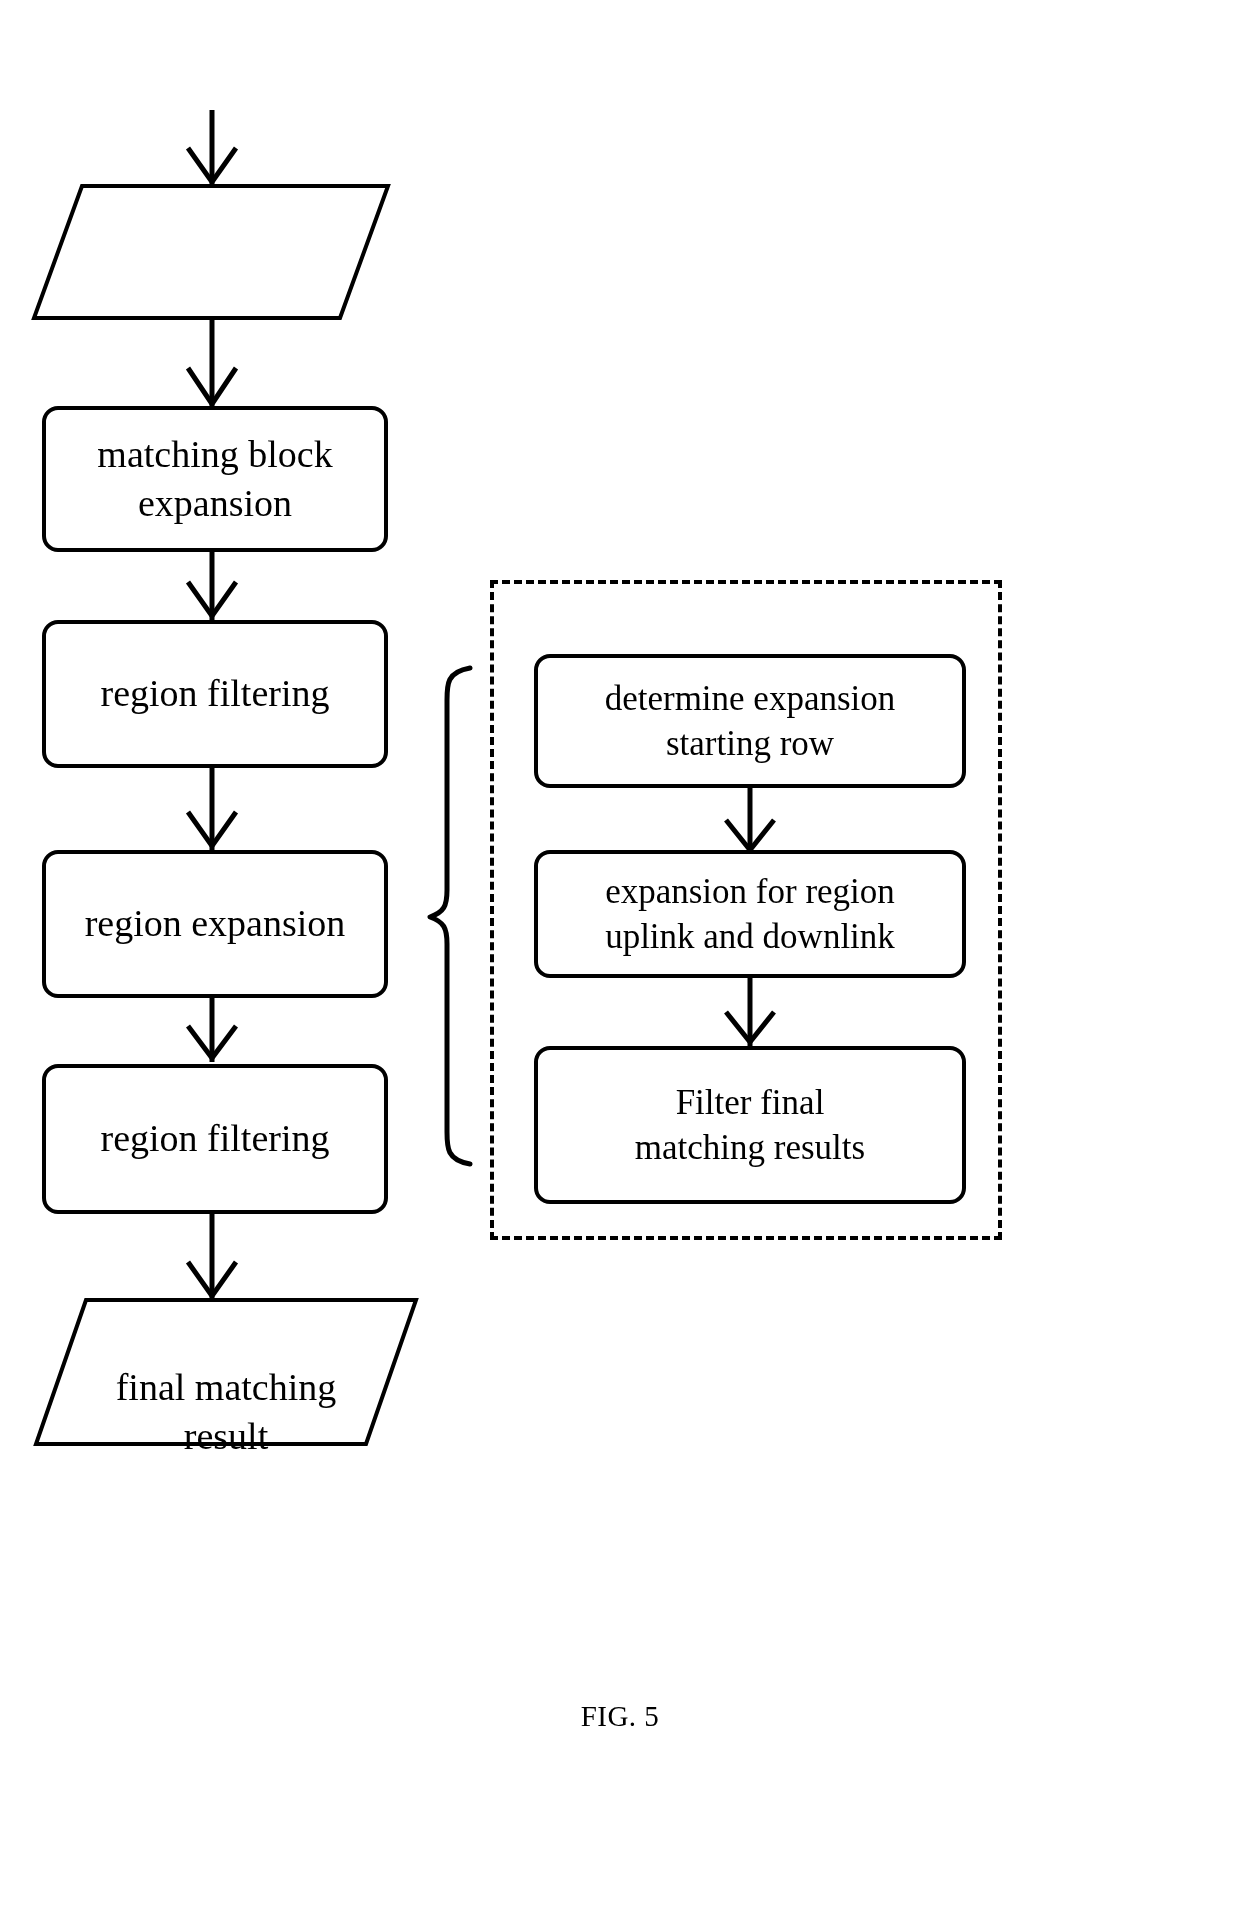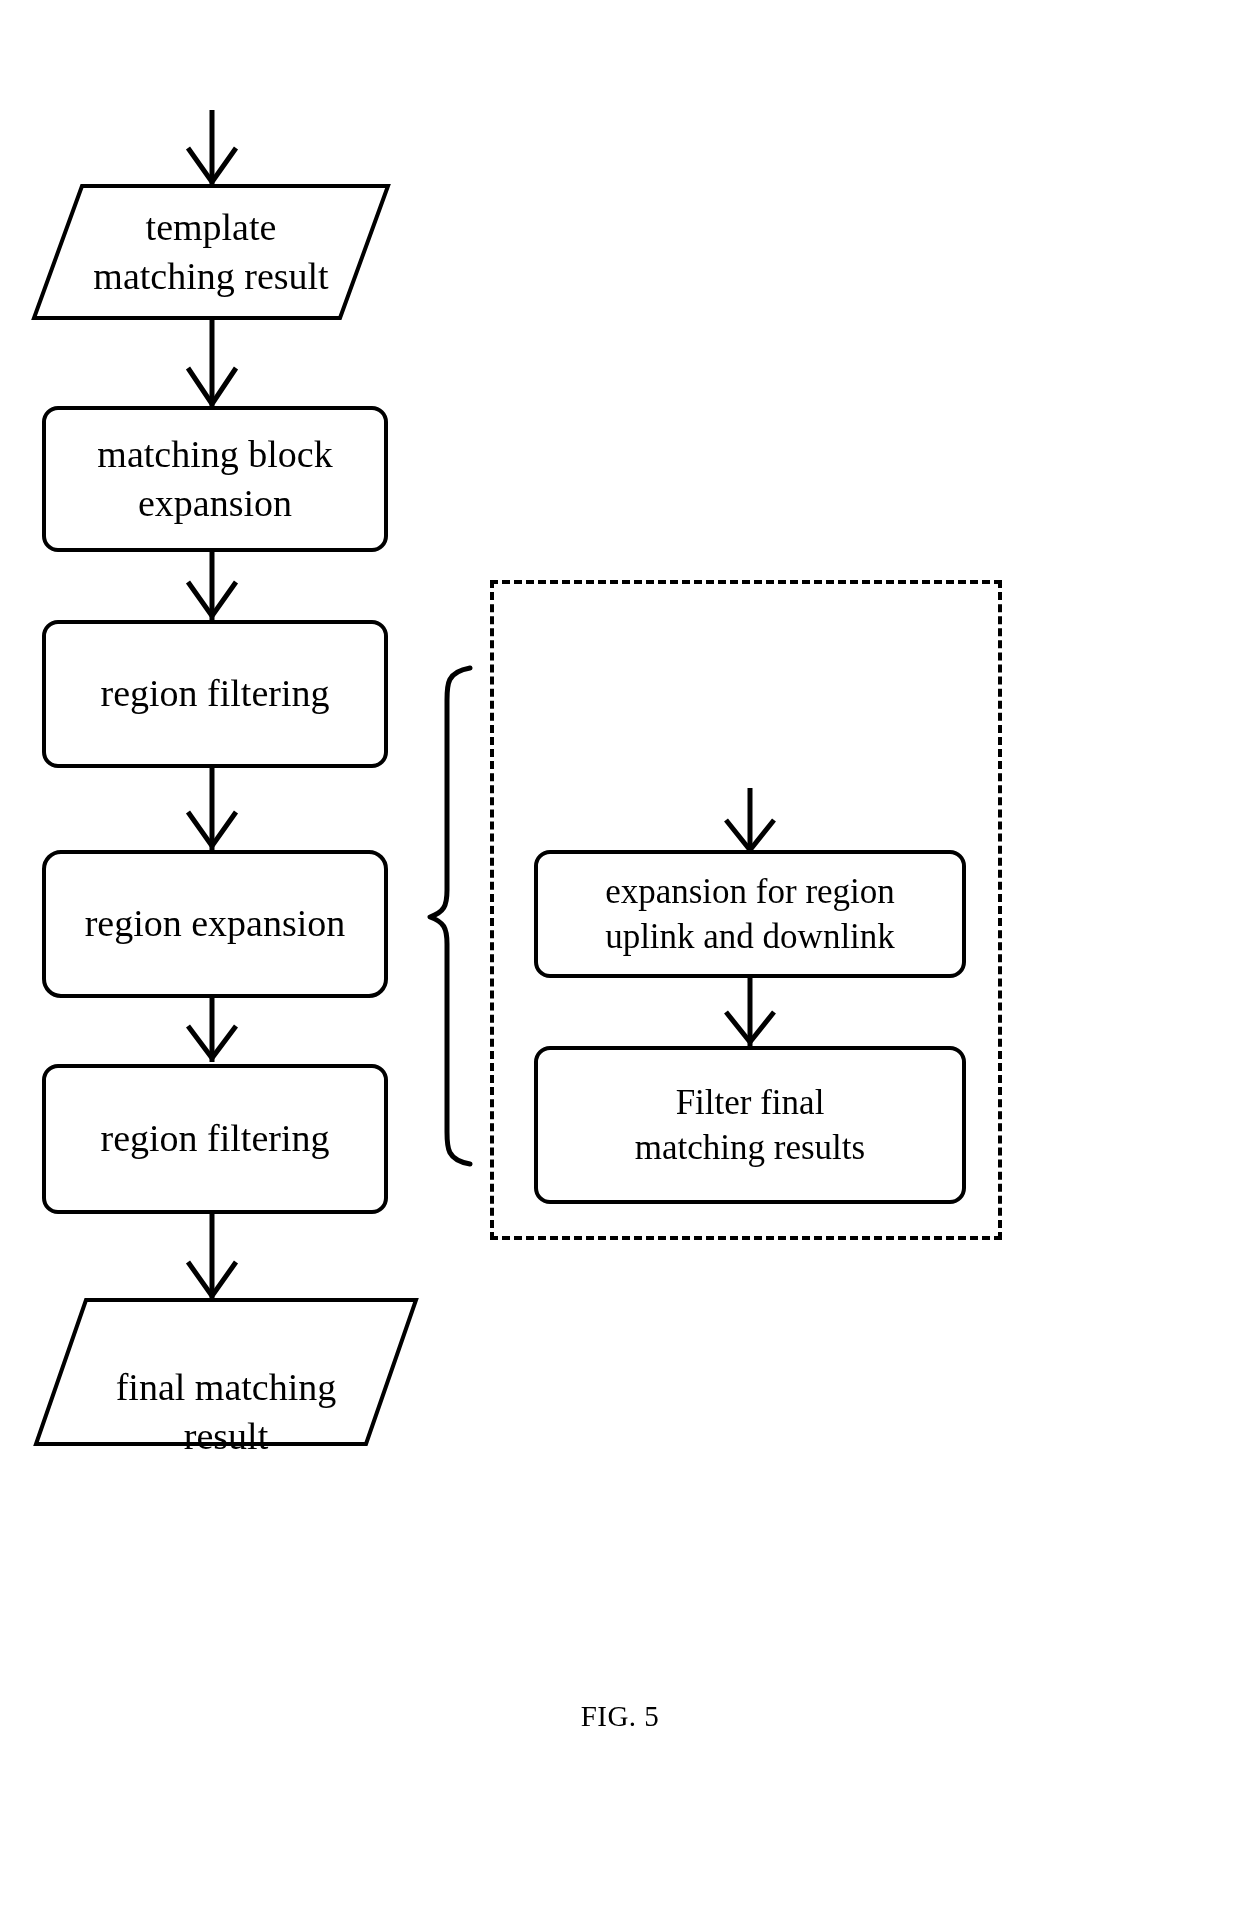--- a/index.html
+++ b/index.html
@@ -119,47 +119,47 @@
              L 447 890
              C 447 906, 444 912, 430 917
              C 444 922, 447 928, 447 944
              L 447 1132
              C 447 1148, 447 1160, 470 1164" fill="none" stroke="#000000" stroke-width="5" stroke-linecap="round" stroke-linejoin="round"></path>
   </svg>
 
   <div class="dashbox" style="left:490px; top:580px; width:512px; height:660px;"></div>
 
 
-  <div class="node para" style="left:34px; top:186px; width:354px; height:132px; font-size:38px;">
-    <span class="paraTxt nodeLine">template</span>
-    <span class="paraTxt nodeLine">matching result</span>
-  </div>
 
   <div class="node rounded" style="left:42px; top:406px; width:346px; height:146px; font-size:38px;">
     <span class="nodeLine">matching block</span>
     <span class="nodeLine">expansion</span>
   </div>
 
   <div class="node rounded" style="left:42px; top:620px; width:346px; height:148px; font-size:38px;">
     <span class="nodeLine">region  filtering</span>
   </div>
 
-  <div class="node rounded" style="left:42px; top:850px; width:346px; height:148px; font-size:38px;border-radius:19px;">
+  <div class="node rounded" style="left:42px; top:850px; width:346px; height:148px; font-size:38px;">
     <span class="nodeLine">region expansion</span>
   </div>
 
   <div class="node rounded" style="left:42px; top:1064px; width:346px; height:150px; font-size:38px;">
     <span class="nodeLine">region  filtering</span>
   </div>
 
   <div class="node para" style="left:36px; top:1340px; width:380px; height:144px; font-size:38px;">
     <span class="paraTxt nodeLine">final matching</span>
     <span class="paraTxt nodeLine">result</span>
   </div>
 
+  <div class="node rounded" style="left:534px; top:654px; width:432px; height:134px; font-size:35px;">
+    <span class="nodeLine">determine expansion</span>
+    <span class="nodeLine">starting row</span>
+  </div>
 
   <div class="node rounded" style="left:534px; top:850px; width:432px; height:128px; font-size:35px;">
     <span class="nodeLine">expansion for region</span>
     <span class="nodeLine">uplink and downlink</span>
   </div>
 
   <div class="node rounded" style="left:534px; top:1046px; width:432px; height:158px; font-size:35px;">
     <span class="nodeLine">Filter final</span>
     <span class="nodeLine">matching results</span>
   </div>

